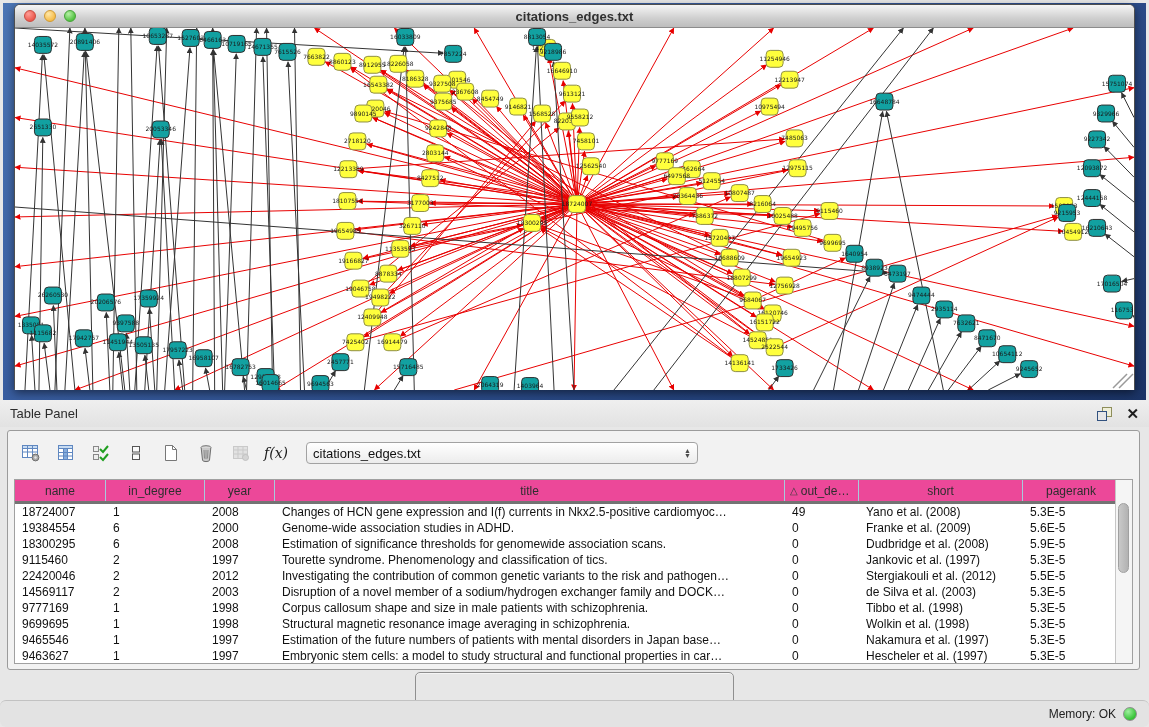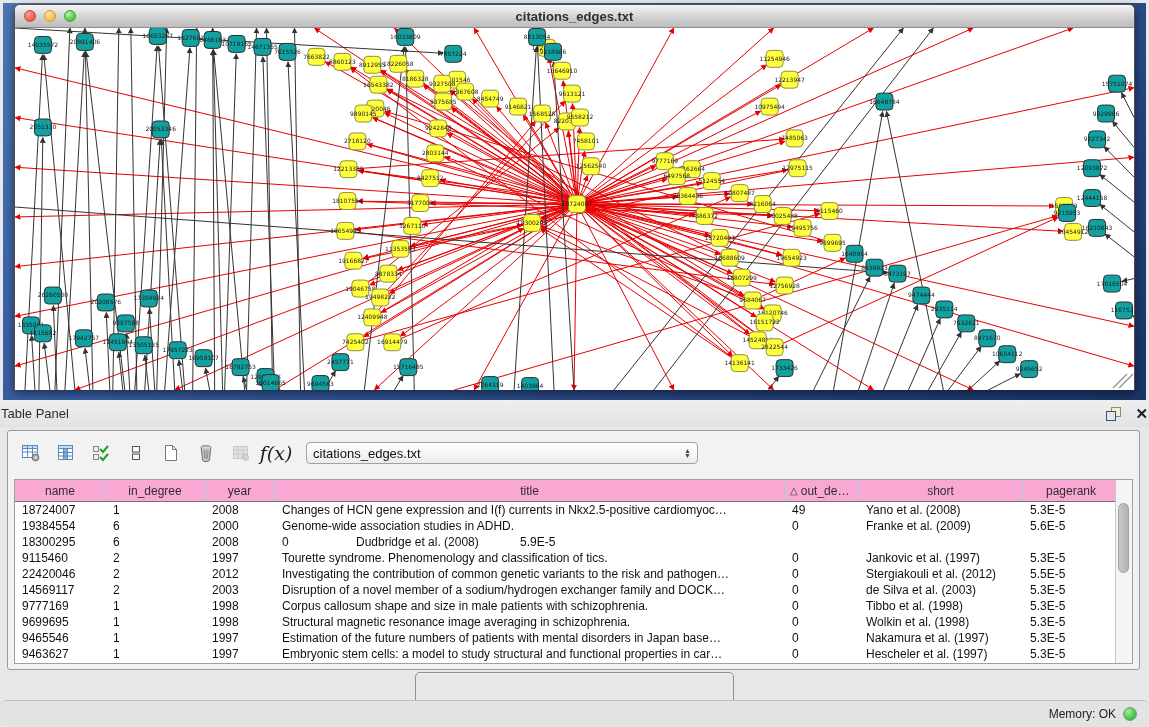--- a/index.html
+++ b/index.html
@@ -22,44 +22,44 @@
   .tl{width:12px;height:12px;border-radius:50%;box-sizing:border-box;}
   .tl.r{background:radial-gradient(circle at 35% 30%,#ff9d96,#ec5b50 70%);border:1px solid #c94a3f;}
   .tl.y{background:radial-gradient(circle at 35% 30%,#ffe7a8,#f6bd4b 70%);border:1px solid #cf9a36;}
   .tl.g{background:radial-gradient(circle at 35% 30%,#b6f0a6,#54c343 70%);border:1px solid #45a238;}
   .canvas{position:relative;width:1119px;height:362px;background:#ffffff;overflow:hidden;}
   .canvas svg{display:block;}
   .canvas svg text{font-family:"DejaVu Sans",sans-serif;font-size:6px;fill:#1a1a1a;}
 
   
   .table-panel{position:absolute;left:0;top:400px;width:1149px;height:300px;background:#e7e7e7;}
-  .tp-head{height:27px;display:flex;align-items:center;padding:0 1px;
+  .tp-head{height:27px;display:flex;align-items:center;padding:0 10px;
     background:linear-gradient(#efefef,#e2e2e2);}
   .tp-title{font-size:13px;color:#2c2c2c;}
   .tp-head .spacer{flex:1;}
   .float-ic{position:relative;width:15px;height:14px;margin-right:14px;cursor:pointer;}
   .float-ic .s1{position:absolute;right:0;top:0;width:8px;height:8px;border:1px solid #8e8e5a;background:#efefd8;}
   .float-ic .s2{position:absolute;left:0;bottom:0;width:8px;height:8px;border:1px solid #31517f;background:#e7e7e7;}
   .x-ic{font-size:15px;font-weight:bold;color:#1d1d1d;cursor:pointer;line-height:14px;}
 
   .tp-inner{position:absolute;left:7px;top:30px;width:1133px;height:240px;box-sizing:border-box;
     background:#f2f2f2;border:1px solid #9b9b9b;border-radius:3px;}
   .toolbar{height:44px;display:flex;align-items:center;gap:9px;padding:0 10px;}
   .tbtn{width:26px;height:26px;display:flex;align-items:center;justify-content:center;cursor:pointer;}
   .tbtn.disabled{opacity:.55;}
-  .fx{font-family:"DejaVu Serif",serif;font-style:italic;font-size:19px;color:#1a1a1a;}
+  .fx{font-family:"DejaVu Serif",serif;font-style:italic;font-size:14px;color:#1a1a1a;}
   .combo{margin-left:8px;width:392px;height:22px;box-sizing:border-box;border:1px solid #a2a2a2;border-radius:4px;
     background:linear-gradient(#ffffff,#ececec);display:flex;align-items:center;padding:0 6px;font-size:13px;cursor:pointer;}
   .combo .val{flex:1;color:#111;}
   .stepper{display:flex;flex-direction:column;font-size:7px;line-height:5px;color:#4a4a4a;}
 
   .table-area{position:absolute;left:6px;top:48px;right:6px;bottom:5px;background:#fff;
     border:1px solid #a0a0a0;}
   .grid{position:absolute;left:0;top:0;right:16px;bottom:0;overflow:hidden;}
-  .thr{display:flex;height:21px;background:#f9a8d4;border-bottom:1px solid #737373;align-items:center;}
+  .thr{display:flex;height:21px;background:#ec4899;border-bottom:3px solid #737373;align-items:center;}
   .th{box-sizing:border-box;height:21px;display:flex;align-items:center;justify-content:center;
       font-size:12px;color:#2e2e2e;border-right:1px solid #a7cadd;flex-shrink:0;cursor:pointer;}
   .th .sort{font-size:10px;margin-right:3px;color:#3c3c3c;}
   .tr{display:flex;height:16px;line-height:16px;cursor:default;}
   .td{box-sizing:border-box;font-size:12px;color:#111;white-space:nowrap;overflow:hidden;
       padding-left:7px;flex-shrink:0;}
   .c0{width:91px}.c1{width:99px}.c2{width:70px}.c3{width:510px}.c4{width:74px}.c5{width:164px}.c6{width:97px}
   .th.c4{justify-content:flex-start;padding-left:5px;}
   .vscroll{position:absolute;right:0;top:0;bottom:0;width:16px;background:#f5f5f5;border-left:1px solid #c6c6c6;}
   .thumb{position:absolute;top:23px;left:2px;width:11px;height:70px;border-radius:6px;
@@ -929,20 +929,21 @@
               <div class="td c2">2000</div>
               <div class="td c3">Genome-wide association studies in ADHD.</div>
               <div class="td c4">0</div>
               <div class="td c5">Franke et al. (2009)</div>
               <div class="td c6">5.6E-5</div>
             </div>
             <div class="tr">
               <div class="td c0">18300295</div>
               <div class="td c1">6</div>
               <div class="td c2">2008</div>
+              <div class="td c3">Estimation of significance thresholds for genomewide association scans.</div>
               <div class="td c4">0</div>
               <div class="td c5">Dudbridge et al. (2008)</div>
               <div class="td c6">5.9E-5</div>
             </div>
             <div class="tr">
               <div class="td c0">9115460</div>
               <div class="td c1">2</div>
               <div class="td c2">1997</div>
               <div class="td c3">Tourette syndrome. Phenomenology and classification of tics.</div>
               <div class="td c4">0</div>

